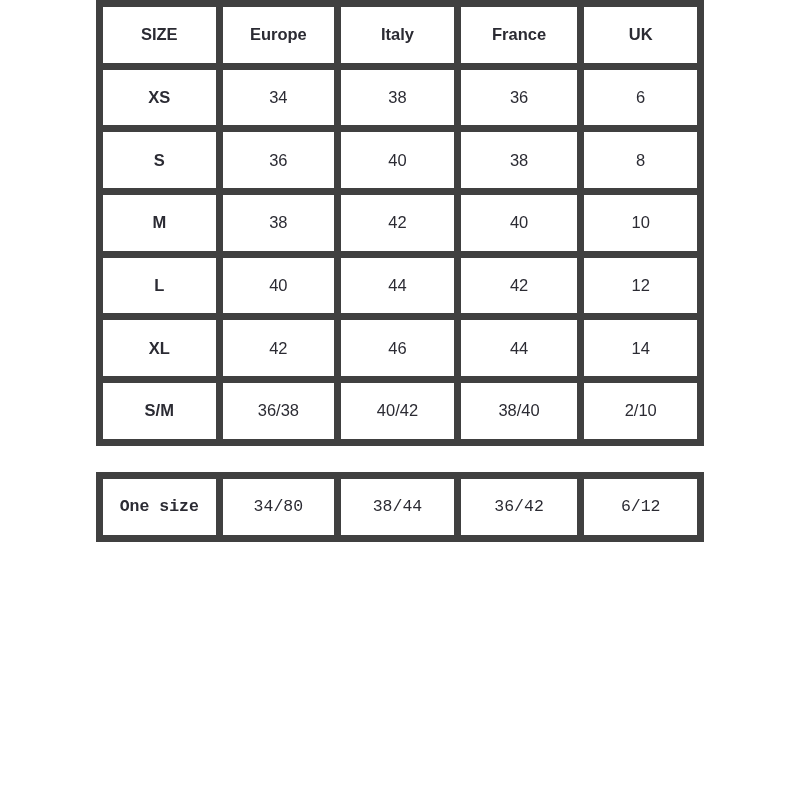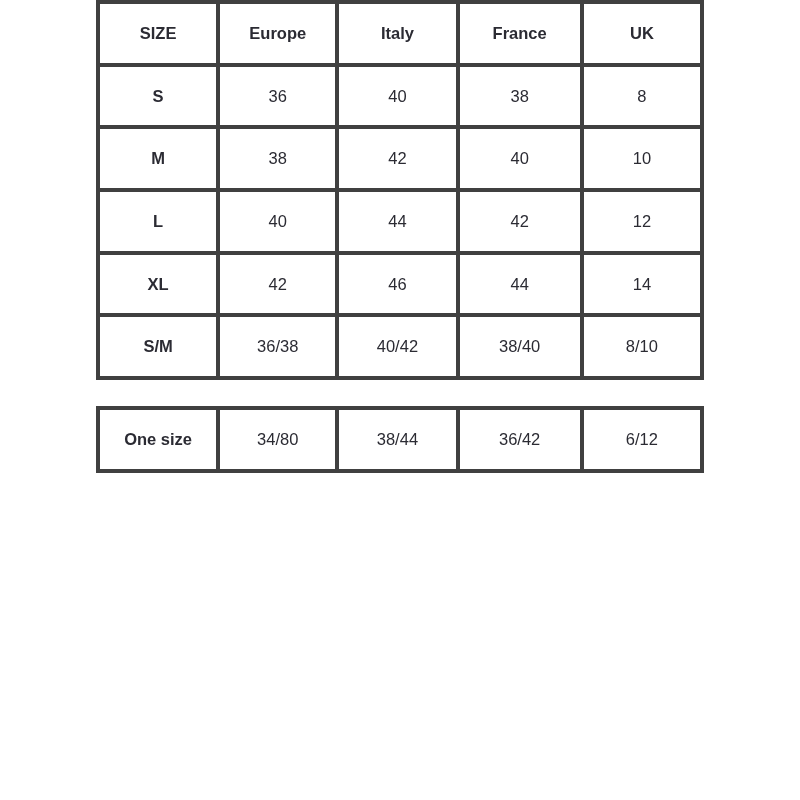--- a/index.html
+++ b/index.html
@@ -21,37 +21,37 @@
     box-sizing: border-box;
     padding: 0 96px;
   }
   table.size-table {
     width: 608px;
     border-collapse: collapse;
     table-layout: fixed;
   }
   table.size-table td,
   table.size-table th {
-    border: 4px solid #404040;
+    border: 7px solid #404040;
     text-align: center;
     vertical-align: middle;
     font-size: 16.5px;
     color: #2b2b33;
     font-weight: 400;
     padding: 16px;
   }
   
   table.size-table col.c0 { width: 117px; }
   table.size-table col.c1 { width: 116px; }
   table.size-table col.c2 { width: 117px; }
   table.size-table col.c3 { width: 121px; }
   table.size-table col.c4 { width: 117px; }
 
   table.main-table tr { height: 62.7px; }
-  table.secondary-table tr { height: 63px; }
+  table.secondary-table tr { height: 63px; font-family: Liberation Mono, monospace; }
 
   table.size-table th {
     font-weight: bold;
     font-size: 16.5px;
   }
   table.size-table td.rowhead {
     font-weight: bold;
   }
   .spacer {
     height: 26px;
@@ -74,20 +74,27 @@
       <tr>
         <th>SIZE</th>
         <th>Europe</th>
         <th>Italy</th>
         <th>France</th>
         <th>UK</th>
       </tr>
     </thead>
     <tbody>
       <tr>
+        <td class="rowhead">XS</td>
+        <td>34</td>
+        <td>38</td>
+        <td>36</td>
+        <td>6</td>
+      </tr>
+      <tr>
         <td class="rowhead">S</td>
         <td>36</td>
         <td>40</td>
         <td>38</td>
         <td>8</td>
       </tr>
       <tr>
         <td class="rowhead">M</td>
         <td>38</td>
         <td>42</td>
@@ -106,21 +113,21 @@
         <td>42</td>
         <td>46</td>
         <td>44</td>
         <td>14</td>
       </tr>
       <tr>
         <td class="rowhead">S/M</td>
         <td>36/38</td>
         <td>40/42</td>
         <td>38/40</td>
-        <td>8/10</td>
+        <td>2/10</td>
       </tr>
     </tbody>
   </table>
 
   <div class="spacer"></div>
 
   <table class="size-table secondary-table">
     <colgroup>
       <col class="c0">
         <col class="c1">

